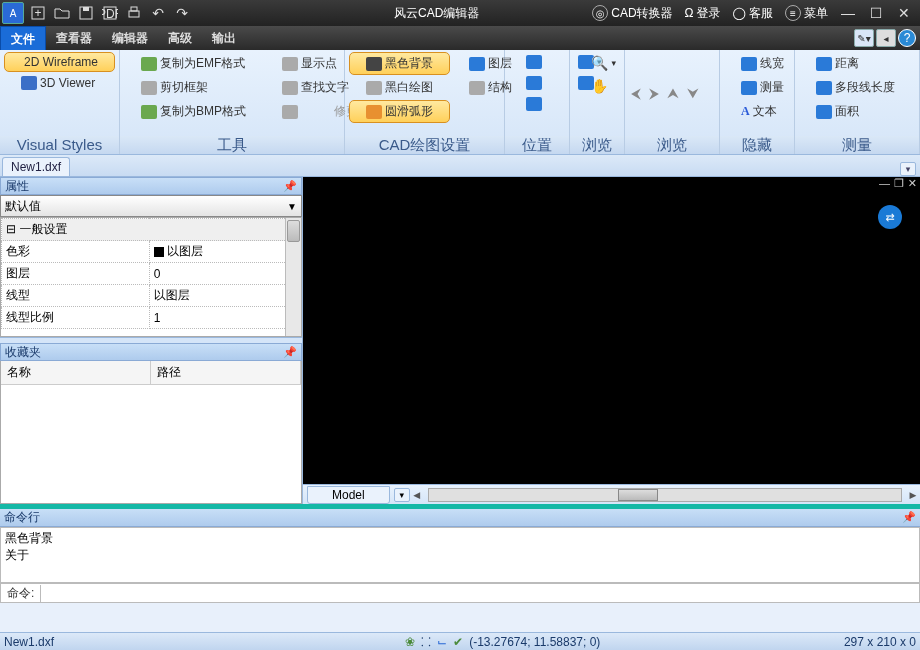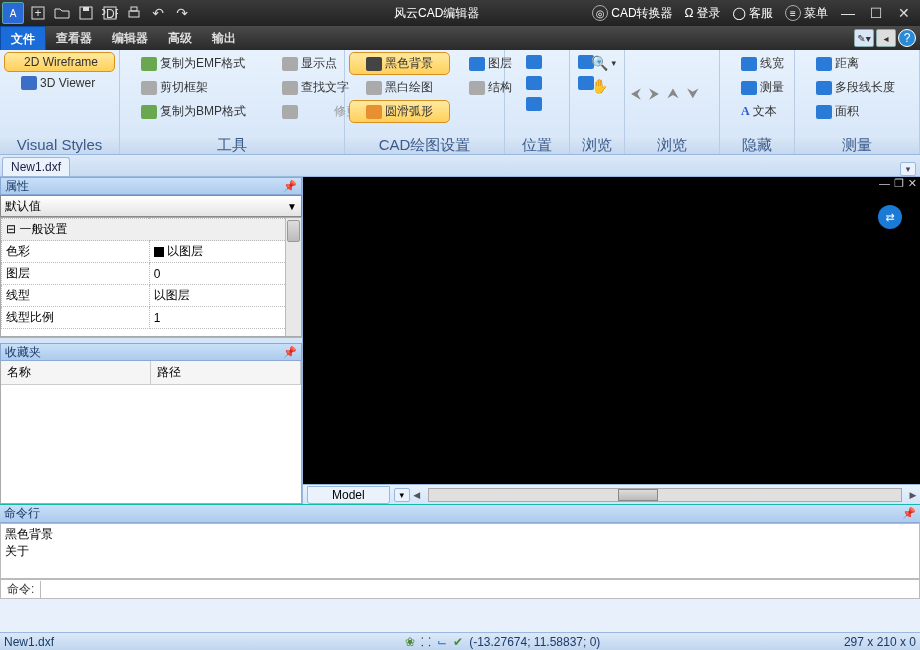--- a/index.html
+++ b/index.html
@@ -69,21 +69,21 @@
 .canvaswrap .badge { position:absolute; right:18px; top:28px; width:24px;height:24px;border-radius:50%;background:#1a7ad6;color:#fff;display:flex;align-items:center;justify-content:center;font-size:11px;cursor:pointer; }
 .canvaswrap .vpctl { position:absolute; right:2px; top:0; display:flex; gap:2px; }
 .canvaswrap .vpctl span { color:#ccc; font-size:11px; cursor:pointer; padding:0 1px; }
 .modelrow { height:20px; background:linear-gradient(#e8f2fd,#d5e5f8); display:flex; align-items:center; border-top:1px solid #9ab8dd; }
 .modeltab { padding:1px 24px; border:1px solid #9ab8dd; background:#eaf2fc; border-radius:0 0 3px 3px; margin-left:4px; cursor:pointer; }
 .modelrow .hscroll { flex:1; margin:0 4px; height:14px; background:#e0e0e0; border:1px solid #aaa; position:relative; }
 .modelrow .hsthumb { position:absolute; left:40%; width:40px; top:0; bottom:0; background:linear-gradient(#ddd,#bbb); border:1px solid #888; }
 .modelrow .hsarr { width:14px;height:14px;display:flex;align-items:center;justify-content:center;font-size:9px;color:#555;cursor:pointer;}
 
 
-.cmdpanel { border-top:1px solid #14b8a6; }
+.cmdpanel { border-top:5px solid #14b8a6; }
 .cmdtitle { height:18px; background:linear-gradient(#c8dff7,#aecbed); display:flex; align-items:center; padding:0 4px; color:#1a3a6a; border-bottom:1px solid #8aaad5; }
 .cmdtitle .pin { margin-left:auto; font-size:11px; cursor:pointer; color:#446; }
 .cmdhist { height:56px; background:#fff; padding:2px 4px; overflow:auto; border:1px solid #bbb; }
 .cmdline { height:20px; background:#fff; border:1px solid #bbb; display:flex; align-items:center; }
 .cmdline .cmdlabel { padding:0 6px; border-right:1px solid #bbb; color:#333; }
 .cmdline input { flex:1; border:none; outline:none; padding:0 4px; height:16px; }
 
 
 .status { position:absolute; bottom:0; left:0; right:0; height:18px; background:linear-gradient(#dce9f8,#c0d5ef); border-top:1px solid #9ab8dd; display:flex; align-items:center; padding:0 4px; color:#1a3a6a; font-size:11px; }
 .status .sr { margin-left:auto; }

